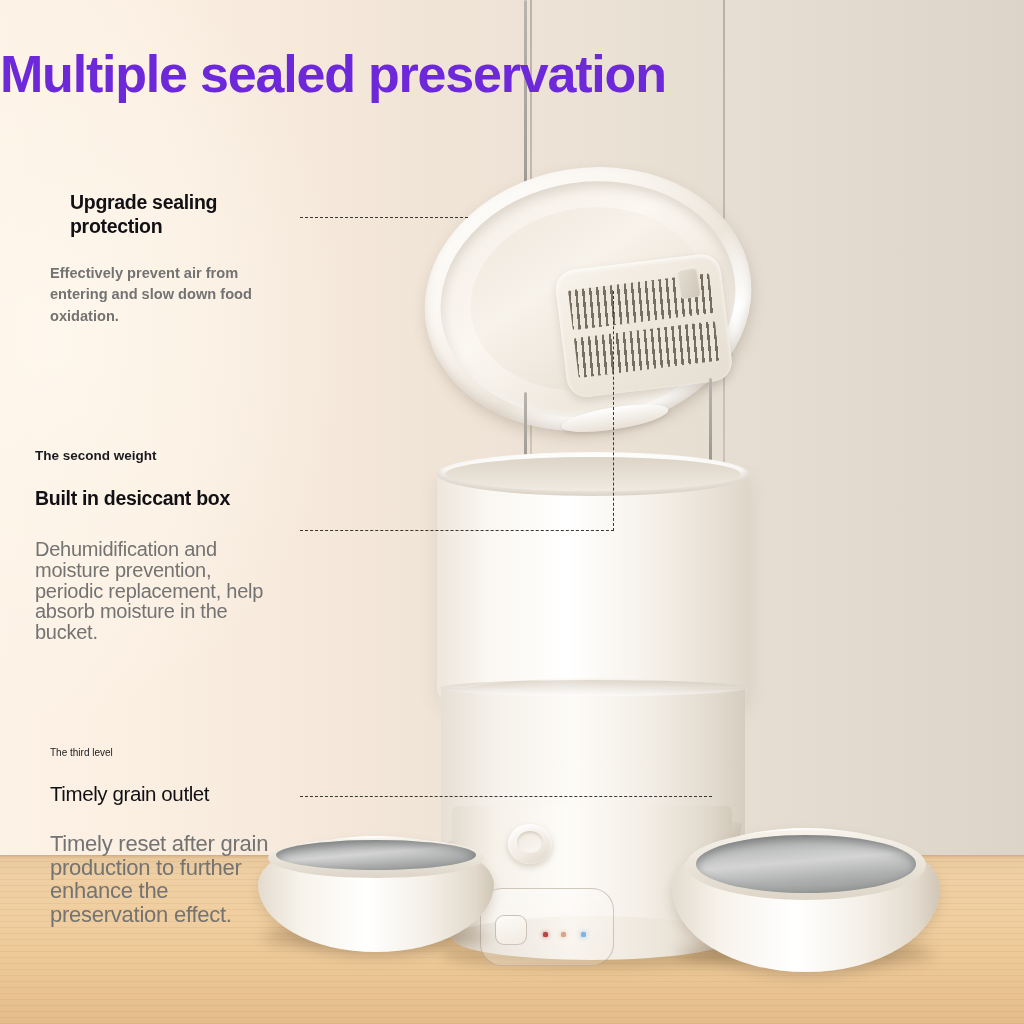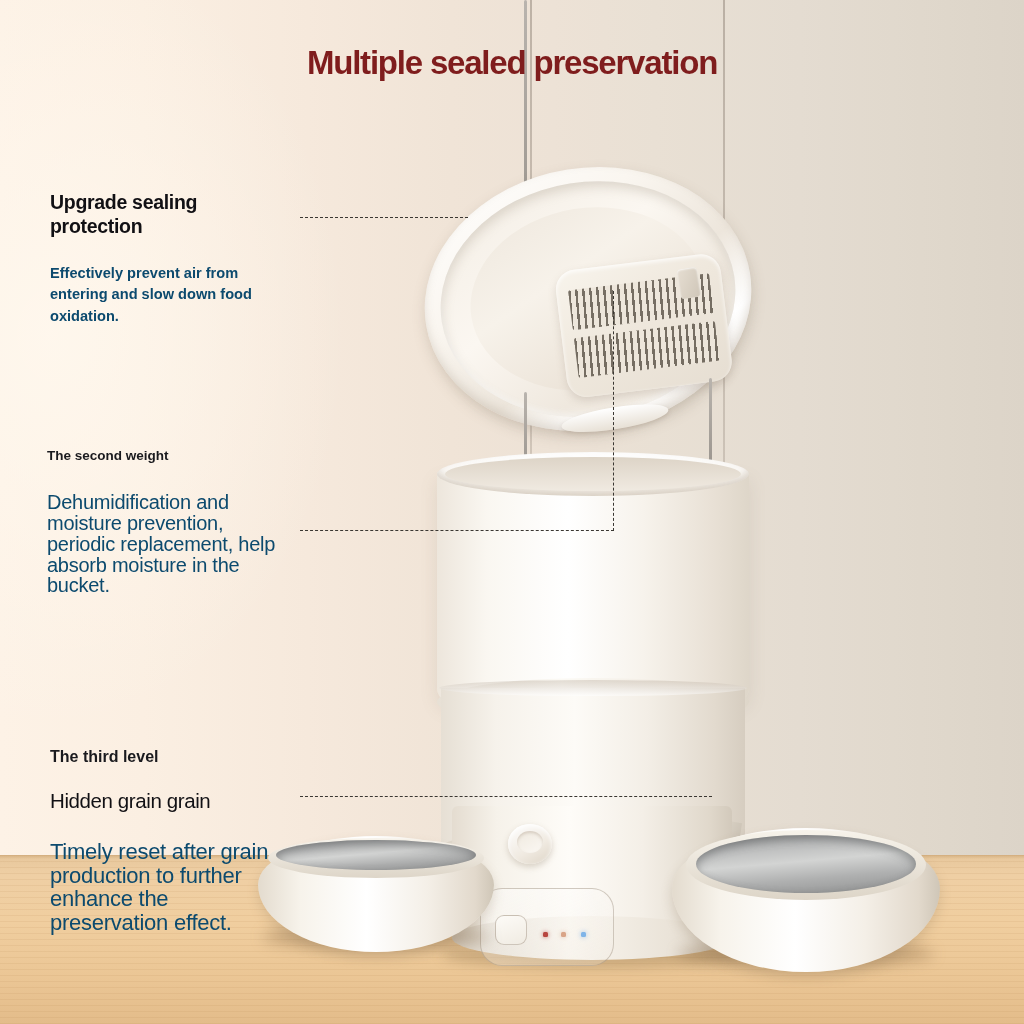--- a/index.html
+++ b/index.html
@@ -42,42 +42,41 @@
       linear-gradient(180deg, #E7C79C 0%, #EFCFA4 12%, #F0CE9F 40%, #EBC695 72%, #E3BC8A 100%);
   }
   .table-edge {
     position:absolute; left:0; top:855px; width:1024px; height:4px;
     background:linear-gradient(180deg, rgba(200,160,110,.55), rgba(200,160,110,0));
   }
 
   
   .title {
     position:absolute; left:0; top:44px; width:1024px;
-    text-align:center;
-    font-size:33px; font-weight:700; letter-spacing:-1.2px;
-    color:#7f1d1d;
+    font-size:52px; font-weight:700; letter-spacing:-1.2px;
+    color:#6d28d9;
   }
 
   
   .block { position:absolute; color:#17161A; }
   .eyebrow { font-size:13.5px; font-weight:700; line-height:1.28; color:#1A1A1E; }
   .head { font-weight:700; color:#111014; }
-  .body { color:#0c4a6e; }
+  .body { color:#737373; }
 
   #block1 { left:50px; top:164px; width:215px; }
-  #block1 .head { font-size:19.5px; line-height:1.22; margin-top:27px; letter-spacing:-.3px; }
+  #block1 .head { font-size:19.5px; line-height:1.22; margin-top:27px; letter-spacing:-.3px;margin-left:20px; }
   #block1 .body { font-size:14.6px; font-weight:700; line-height:1.48; margin-top:24px; }
 
-  #block2 { left:47px; top:447px; width:240px; }
+  #block2 { left:35px; top:447px; width:240px; }
   #block2 .eyebrow { font-size:13.5px; }
   #block2 .head { font-size:19.5px; line-height:1.22; margin-top:23px; letter-spacing:-.3px; }
   #block2 .body { font-size:20px; font-weight:500; line-height:1.04; margin-top:28px; letter-spacing:-.25px; }
 
   #block3 { left:50px; top:747px; width:230px; }
-  #block3 .eyebrow { font-size:16px; font-weight:700; }
+  #block3 .eyebrow { font-size:10px; font-weight:400; }
   #block3 .head { font-size:20.5px; font-weight:500; line-height:1.2; margin-top:22px; letter-spacing:-.4px; }
   #block3 .body { font-size:22px; font-weight:500; line-height:1.07; margin-top:26px; letter-spacing:-.25px; }
 
   
   .lead-h {
     position:absolute; height:0;
     border-top:1.6px dashed #3A3732;
   }
   .lead-v {
     position:absolute; width:0;
@@ -372,20 +371,21 @@
 <div class="title">Multiple sealed preservation</div>
 
 <div class="block" id="block1">
   <div class="head" style="white-space: pre-line;">Upgrade sealing
 protection</div>
   <div class="body">Effectively prevent air from entering and slow down food oxidation.</div>
 </div>
 
 <div class="block" id="block2">
   <div class="eyebrow">The second weight</div>
+  <div class="head">Built in desiccant box</div>
   <div class="body">Dehumidification and moisture prevention, periodic replacement, help absorb moisture in the bucket.</div>
 </div>
 
 <div class="block" id="block3">
   <div class="eyebrow">The third level</div>
-  <div class="head">Hidden grain grain</div>
+  <div class="head">Timely grain outlet</div>
   <div class="body">Timely reset after grain production to further enhance the preservation effect.</div>
 </div>
 
 </body></html>

